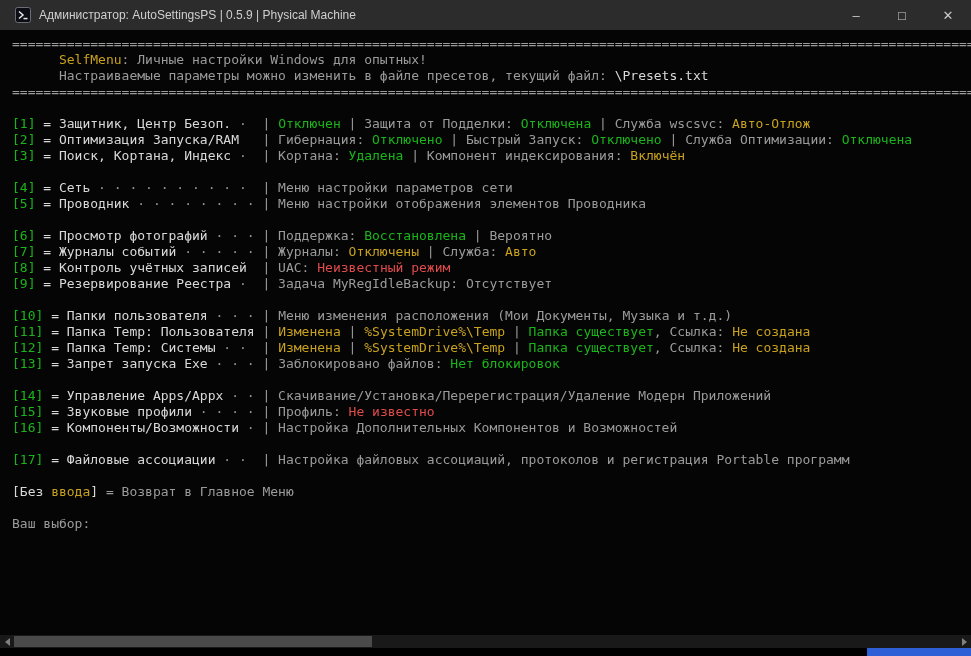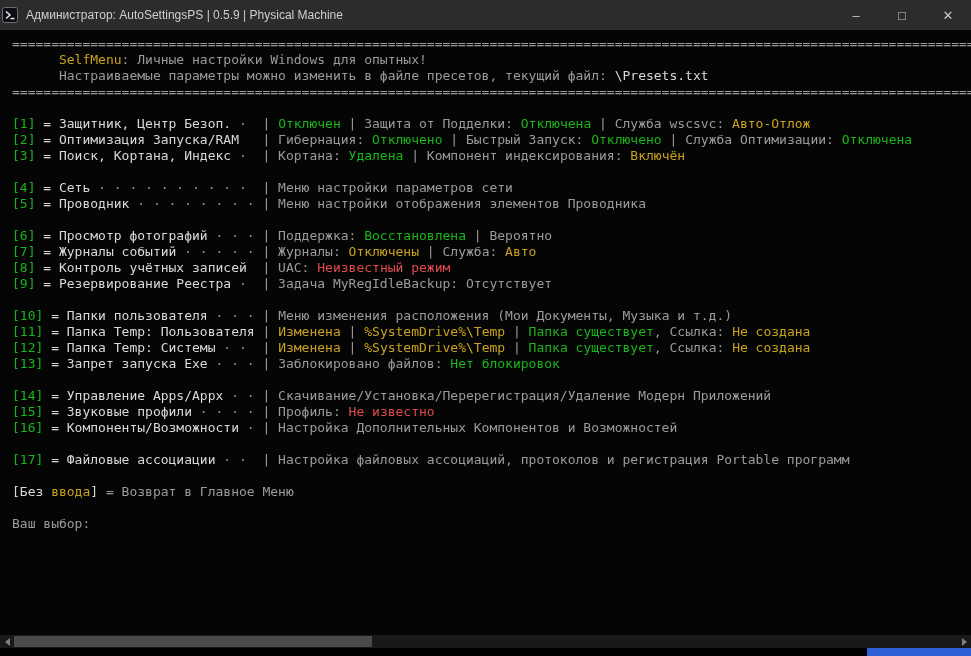--- a/index.html
+++ b/index.html
@@ -1,17 +1,17 @@
 <!DOCTYPE html>
 <html><head>
 <meta charset="utf-8">
 <style>
   html,body{margin:0;padding:0;background:#000;}
   .window{width:971px;height:656px;display:flex;flex-direction:column;overflow:hidden;background:#050505;}
-  .titlebar{height:30px;flex:0 0 30px;background:#2c2c2c;display:flex;align-items:center;padding-left:2px;box-sizing:border-box;}
+  .titlebar{height:30px;flex:0 0 30px;background:#2c2c2c;display:flex;align-items:center;padding-left:15px;box-sizing:border-box;}
   .app-icon{width:16px;height:16px;margin-right:8px;display:inline-flex;align-items:center;justify-content:center;flex:0 0 16px;}
   .title-text{color:#cfcfcf;font:12px "Liberation Sans",sans-serif;flex:1;white-space:nowrap;overflow:hidden;}
   .controls{display:flex;height:100%;}
   .ctl{width:46px;height:100%;display:flex;align-items:center;justify-content:center;color:#c8c8c8;font:13px "Liberation Sans",sans-serif;cursor:default;}
   .console{flex:1;background:#050505;padding:6px 0 0 12px;font-family:"DejaVu Sans Mono",monospace;font-size:13px;line-height:16px;white-space:pre;overflow:hidden;}
   .cline{height:16px;}
   .hscroll{flex:0 0 13px;height:13px;background:#191919;display:flex;align-items:stretch;}
   .arrow{width:14px;display:flex;align-items:center;justify-content:center;background:#191919;}
   .tri-left{width:0;height:0;border-top:4px solid transparent;border-bottom:4px solid transparent;border-right:5px solid #7f7f7f;}
   .tri-right{width:0;height:0;border-top:4px solid transparent;border-bottom:4px solid transparent;border-left:5px solid #7f7f7f;}

